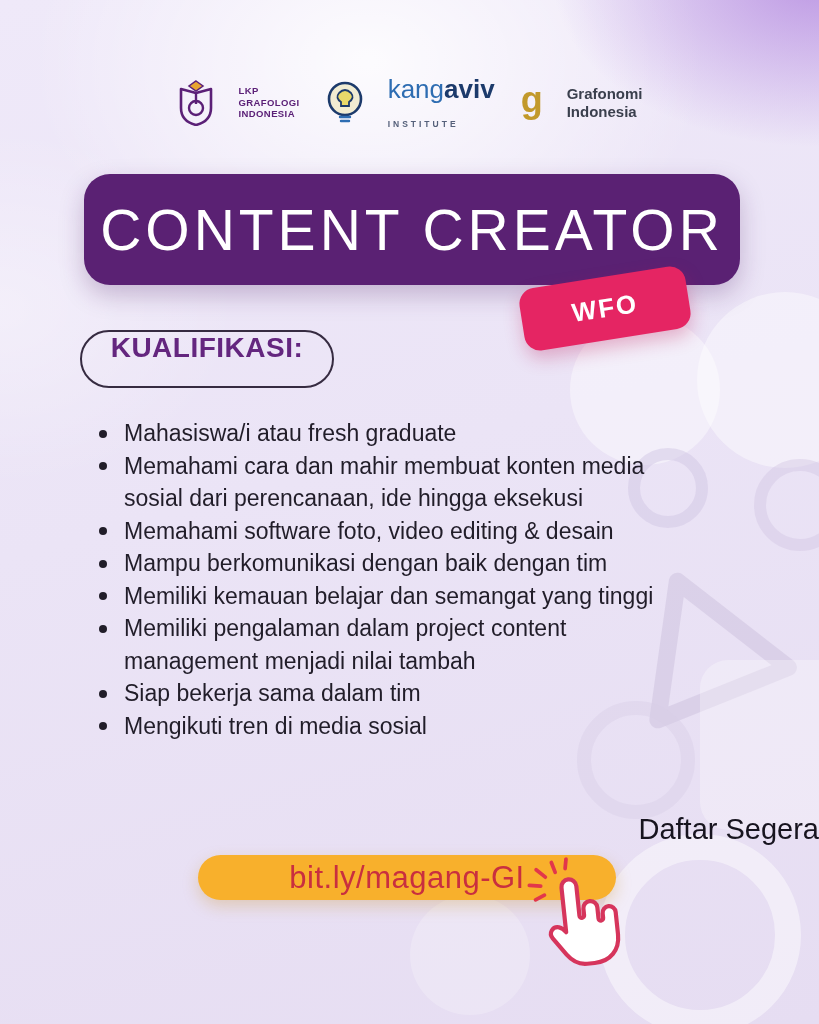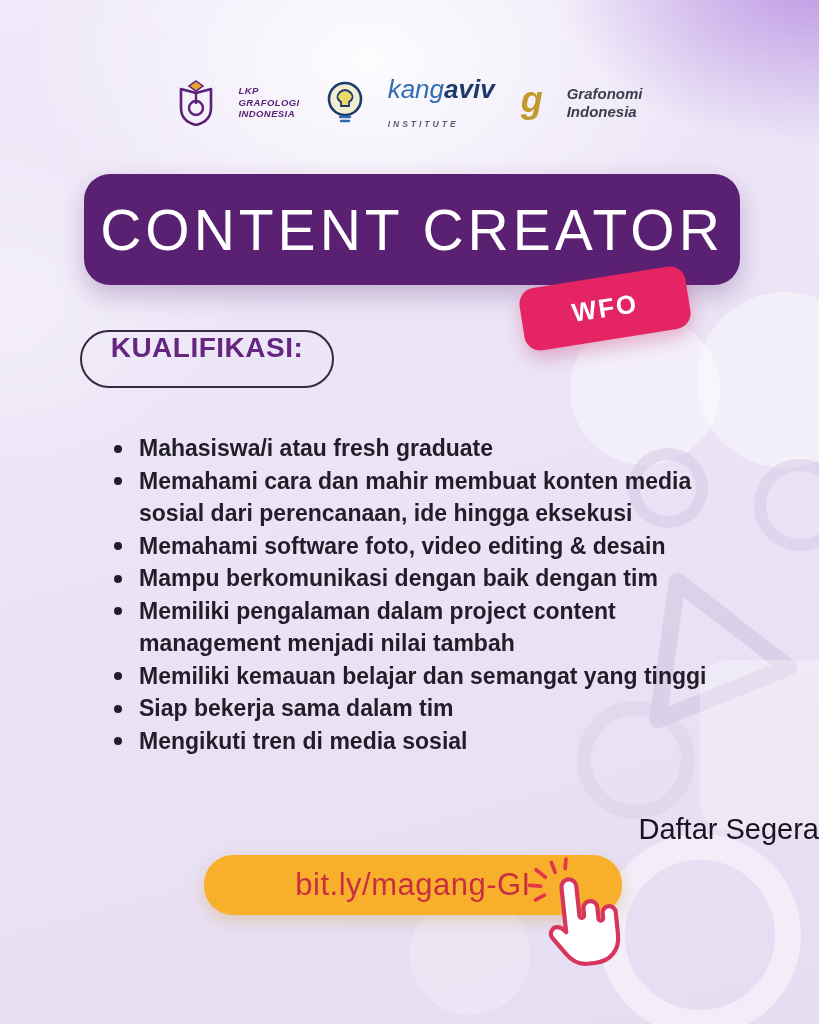--- a/index.html
+++ b/index.html
@@ -8,21 +8,21 @@
     background:
       radial-gradient(430px 270px at 100% -2%, rgba(157,100,214,.60), rgba(157,100,214,0) 62%),
       radial-gradient(520px 380px at 45% 6%, rgba(255,255,255,.85), rgba(255,255,255,0) 65%),
       radial-gradient(400px 300px at 0% 30%, rgba(255,255,255,.35), rgba(255,255,255,0) 60%),
       linear-gradient(165deg,#efe9f9 0%,#ebe4f6 45%,#e6ddf2 100%);
   }
   
   .bg-decor{position:absolute;inset:0;pointer-events:none;}
   
   .logos{position:absolute;top:76px;left:0;width:100%;display:flex;justify-content:center;align-items:center;gap:26px;}
-  .logo{display:flex;align-items:center;gap:24px;font-style:italic;}
+  .logo{display:flex;align-items:center;gap:24px;}
   .lkp-text{font-size:9.5px;font-weight:700;color:#5b2077;line-height:1.2;letter-spacing:.4px;}
   .kv-word{font-size:26px;line-height:1;}
   .kv-light{color:#2e6db2;font-weight:400;}
   .kv-bold{color:#1c3a6b;font-weight:700;}
   .kv-sub{font-size:8.5px;letter-spacing:3px;color:#55607a;margin-top:17px;font-weight:600;}
   .g-mark{font-size:36px;font-weight:700;color:#c2992b;line-height:.8;transform:translateY(-2px);}
   .g-text{font-size:15px;font-weight:700;color:#3a3f4d;line-height:1.15;}
   
   .title-banner{
     position:absolute;left:84px;top:174px;width:656px;height:111px;border-radius:26px;
@@ -41,34 +41,34 @@
     box-shadow:0 8px 18px rgba(190,25,90,.30);
   }
   
   .kualifikasi-pill{
     position:absolute;left:80px;top:330px;width:250px;height:54px;border-radius:30px;
     border:2.5px solid #362b41;display:flex;justify-content:center;
     color:#64267f;font-size:28px;font-weight:700;letter-spacing:.5px;background:transparent;
   }
   
   .quals{
-    position:absolute;left:92px;top:416px;width:640px;margin:16px;padding:0;list-style:none;
-    color:#211d29;font-size:23px;line-height:32.5px;font-weight:700;
+    position:absolute;left:92px;top:416px;width:640px;margin:1px;padding:0;list-style:none;
+    color:#211d29;font-size:23px;line-height:32.5px;font-weight:400;
   }
   .quals li{position:relative;padding-left:31px;max-width:580px;}
   .quals li::before{
     content:"";position:absolute;left:6px;top:12.5px;width:8px;height:8px;border-radius:50%;background:#211d29;
   }
   
   .cta-heading{
     position:absolute;left:0;top:813px;width:819px;text-align:right;
     font-size:29px;font-weight:500;color:#17141f;
   }
   .cta-button{
-    position:absolute;left:204px;top:855px;width:418px;height:60px;border-radius:29px;
+    position:absolute;left:198px;top:855px;width:418px;height:45px;border-radius:29px;
     background:#f8b02c;display:flex;align-items:center;justify-content:center;
     text-decoration:none;box-shadow:0 6px 16px rgba(200,140,20,.28);cursor:pointer;
   }
   .cta-button span{color:#c92f3f;font-size:31px;font-weight:500;letter-spacing:.5px;}
   .hand-icon{position:absolute;left:528px;top:856px;width:104px;height:112px;transform:rotate(-6deg);}
 </style>
 </head>
 <body>
 
 <div class="poster">
@@ -133,22 +133,22 @@
 
   <div class="kualifikasi-pill">
     <span style="color: rgb(100, 38, 127);">KUALIFIKASI:</span>
   </div>
 
   <ul class="quals" style="color: rgb(33, 29, 41);">
       <li>Mahasiswa/i atau fresh graduate</li>
       <li>Memahami cara dan mahir membuat konten media sosial dari perencanaan, ide hingga eksekusi</li>
       <li>Memahami software foto, video editing &amp; desain</li>
       <li>Mampu berkomunikasi dengan baik dengan tim</li>
+      <li>Memiliki kemauan belajar dan semangat yang tinggi</li>
       <li>Memiliki pengalaman dalam project content management menjadi nilai tambah</li>
-      <li>Memiliki kemauan belajar dan semangat yang tinggi</li>
       <li>Siap bekerja sama dalam tim</li>
       <li>Mengikuti tren di media sosial</li>
     </ul>
 
   <div class="cta-heading">Daftar Segera</div>
 
   <a class="cta-button" style="background: rgb(248, 176, 44);">
     <span style="color: rgb(201, 47, 63);">bit.ly/magang-GI</span>
   </a>
 

